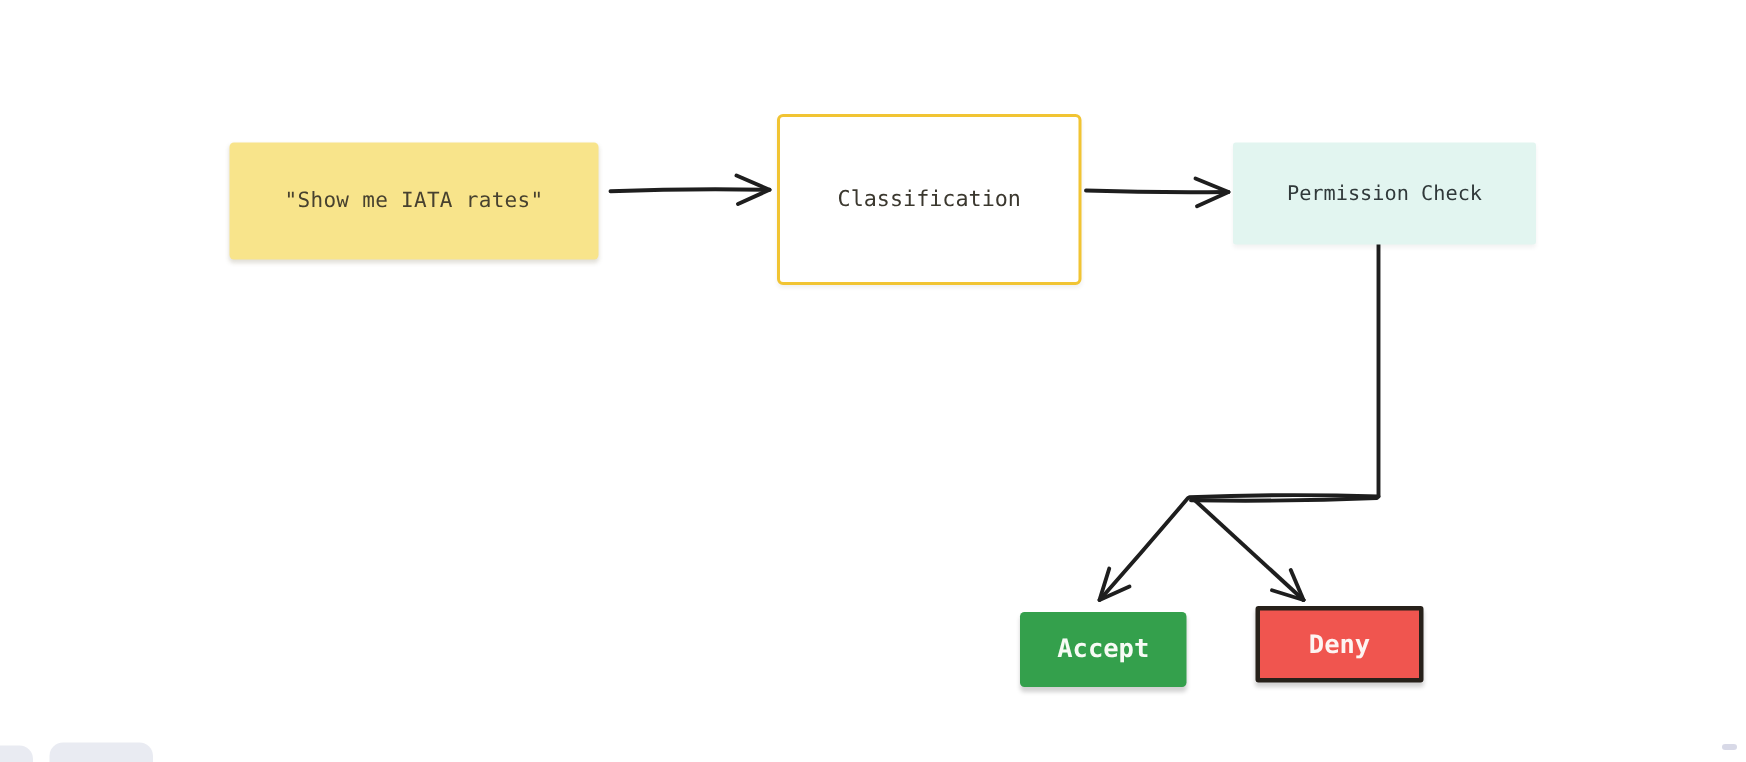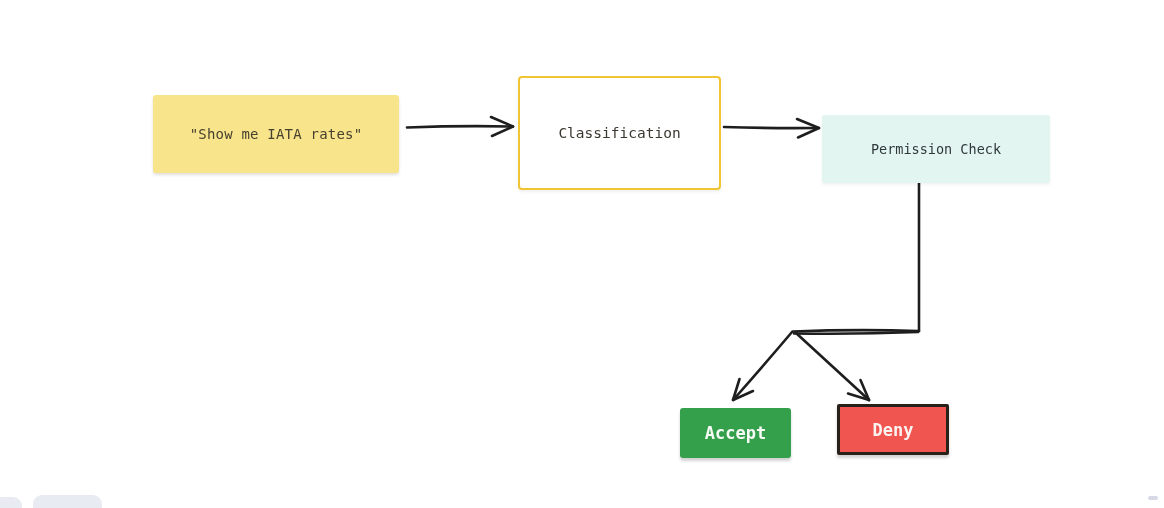--- a/index.html
+++ b/index.html
@@ -48,25 +48,24 @@
     border-radius: 4px;
     flex-direction: column;
     gap: 9px;
     box-shadow: 0 2px 3px rgba(0,0,0,0.06);
     align-items: center;
   }
   .node-classification .title { font-size: 14.5px; }
   .node-classification .subtitle { font-size: 11.5px; }
   .node-permission {
     left: 822px; top: 95px;
-    width: 228px; height: 68px;
+    width: 202px; height: 68px;
     border-radius: 2px;
     font-size: 13.5px;
     box-shadow: 0 2px 3px rgba(0,0,0,0.05);
-    margin-top: 20px;
   }
   .node-accept {
     left: 680px; top: 408px;
     width: 111px; height: 50px;
     border-radius: 3px;
     font-size: 17px;
     font-weight: bold;
     box-shadow: 0 3px 3px rgba(0,0,0,0.18);
   }
   .node-deny {

